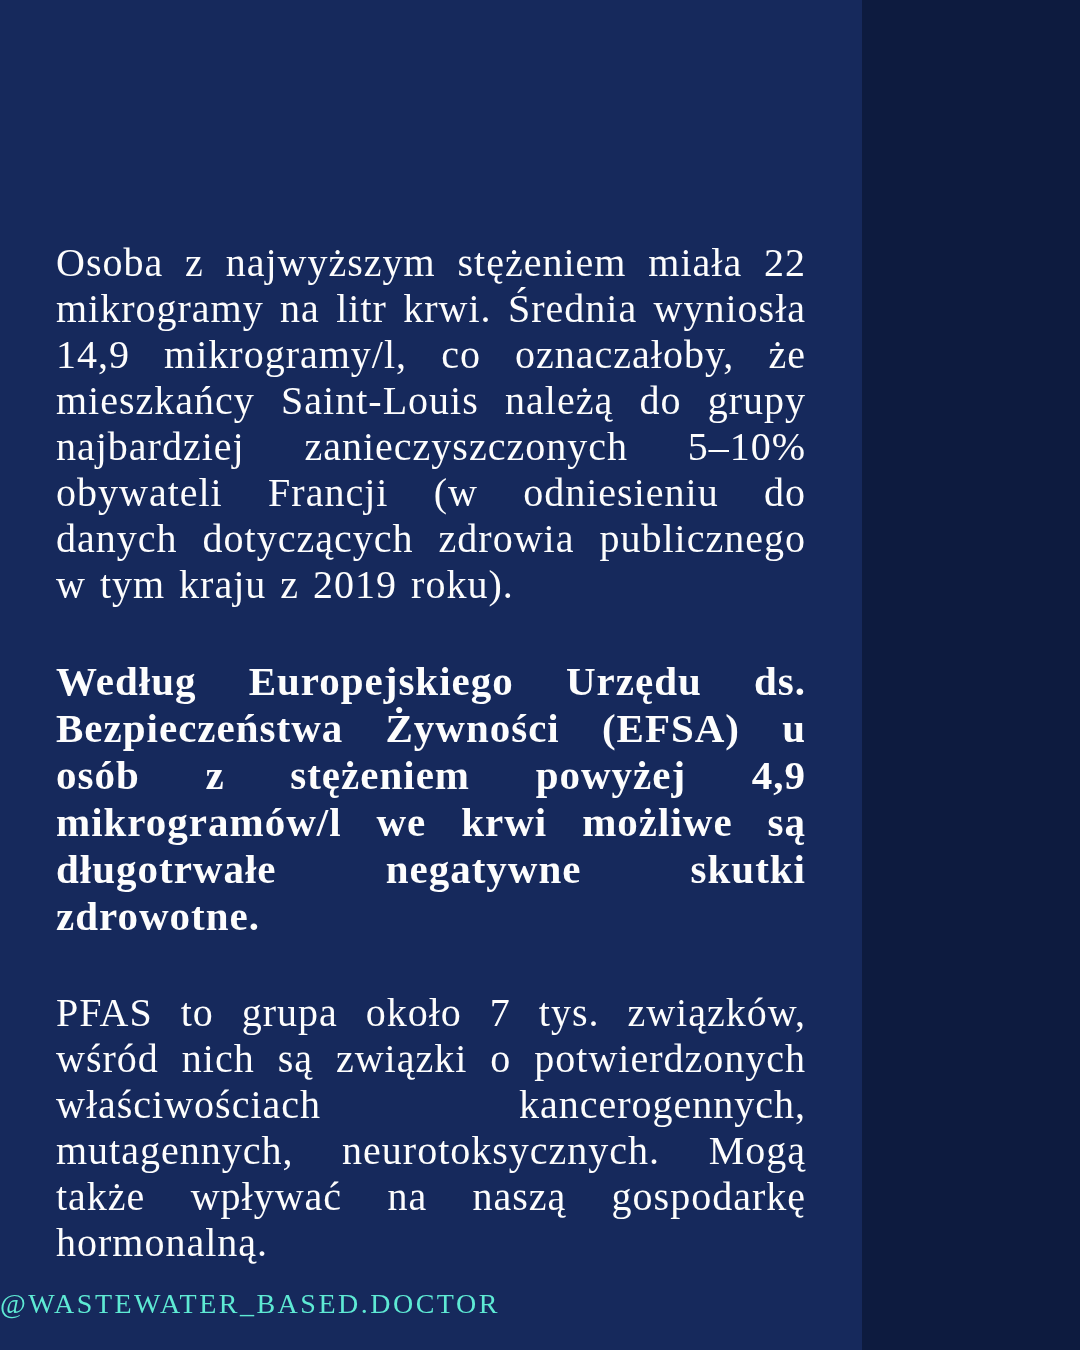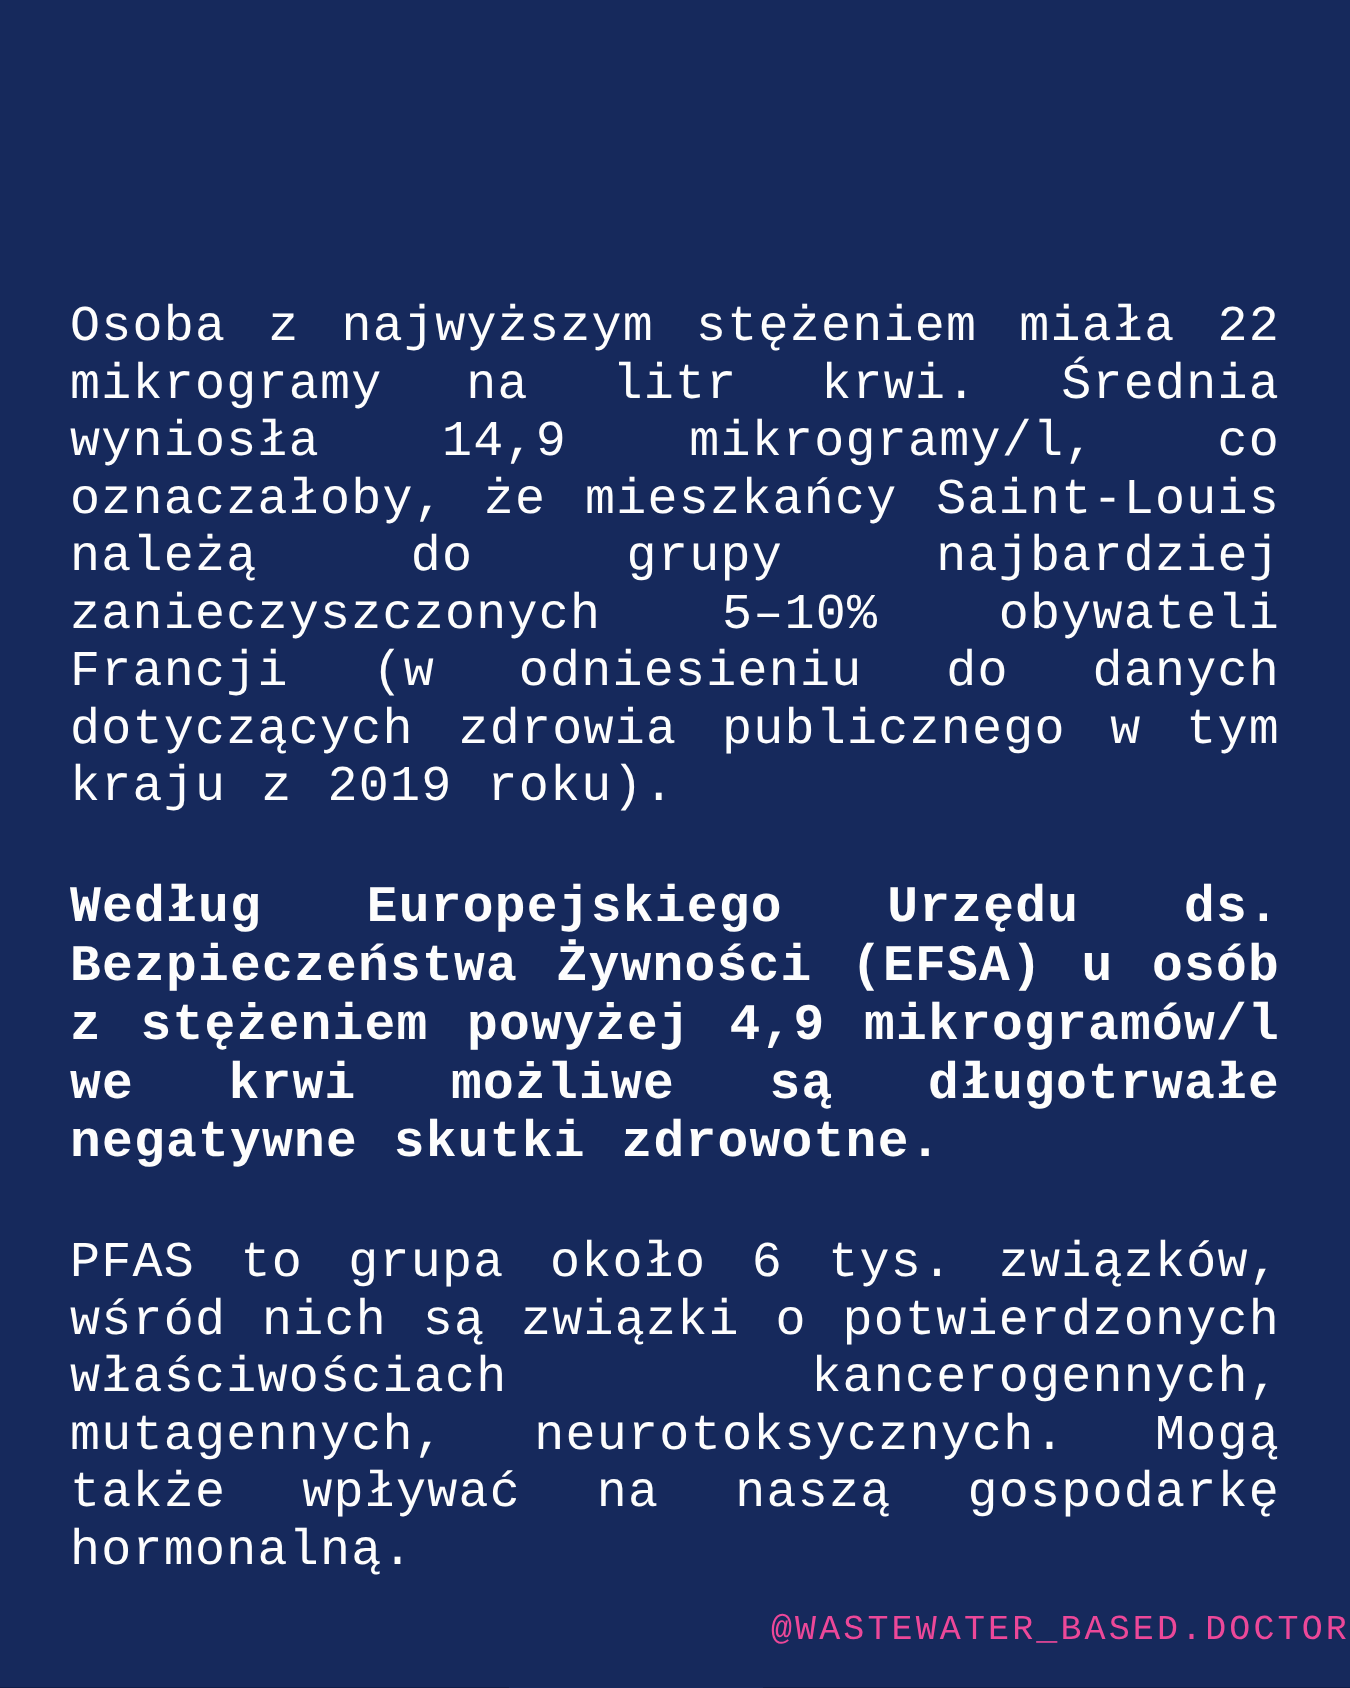--- a/index.html
+++ b/index.html
@@ -2,25 +2,25 @@
 <html><head>
 <meta charset="utf-8">
 <style>
   html, body {
     margin: 0;
     padding: 0;
     background: #0d1b3f;
   }
   .canvas {
     position: relative;
-    width: 1080px;
+    width: 862px;
     height: 1350px;
     background: #16295c;
     overflow: hidden;
-    font-family: Liberation Mono, monospace;
+    font-family: Liberation Serif, serif;
   }
   .content {
     position: absolute;
     top: 240px;
     left: 56px;
     right: 56px;
   }
   .para {
     color: #fdfdfd;
     font-size: 40px;
@@ -34,30 +34,30 @@
   .para.bold {
     font-weight: bold;
     font-size: 41px;
     line-height: 47px;
   }
   .footer-handle {
     position: absolute;
     left: 0;
     right: 0;
     bottom: 30px;
-    text-align: right;
-    color: #ec4899;
+    text-align: left;
+    color: #5eead4;
     font-size: 28px;
     letter-spacing: 2.5px;
     font-weight: normal;
   }
 </style>
 </head>
 <body>
 
 <div class="canvas">
   <div class="content">
     <p class="para">Osoba z najwyższym stężeniem miała 22 mikrogramy na litr krwi. Średnia wyniosła 14,9 mikrogramy/l, co oznaczałoby, że mieszkańcy Saint-Louis należą do grupy najbardziej zanieczyszczonych 5–10% obywateli Francji (w odniesieniu do danych dotyczących zdrowia publicznego w tym kraju z 2019 roku).</p>
     <p class="para bold">Według Europejskiego Urzędu ds. Bezpieczeństwa Żywności (EFSA) u osób z stężeniem powyżej 4,9 mikrogramów/l we krwi możliwe są długotrwałe negatywne skutki zdrowotne.</p>
-    <p class="para">PFAS to grupa około 6 tys. związków, wśród nich są związki o potwierdzonych właściwościach kancerogennych, mutagennych, neurotoksycznych. Mogą także wpływać na naszą gospodarkę hormonalną.</p>
+    <p class="para">PFAS to grupa około 7 tys. związków, wśród nich są związki o potwierdzonych właściwościach kancerogennych, mutagennych, neurotoksycznych. Mogą także wpływać na naszą gospodarkę hormonalną.</p>
   </div>
   <div class="footer-handle">@WASTEWATER_BASED.DOCTOR</div>
 </div>
 
 </body></html>

